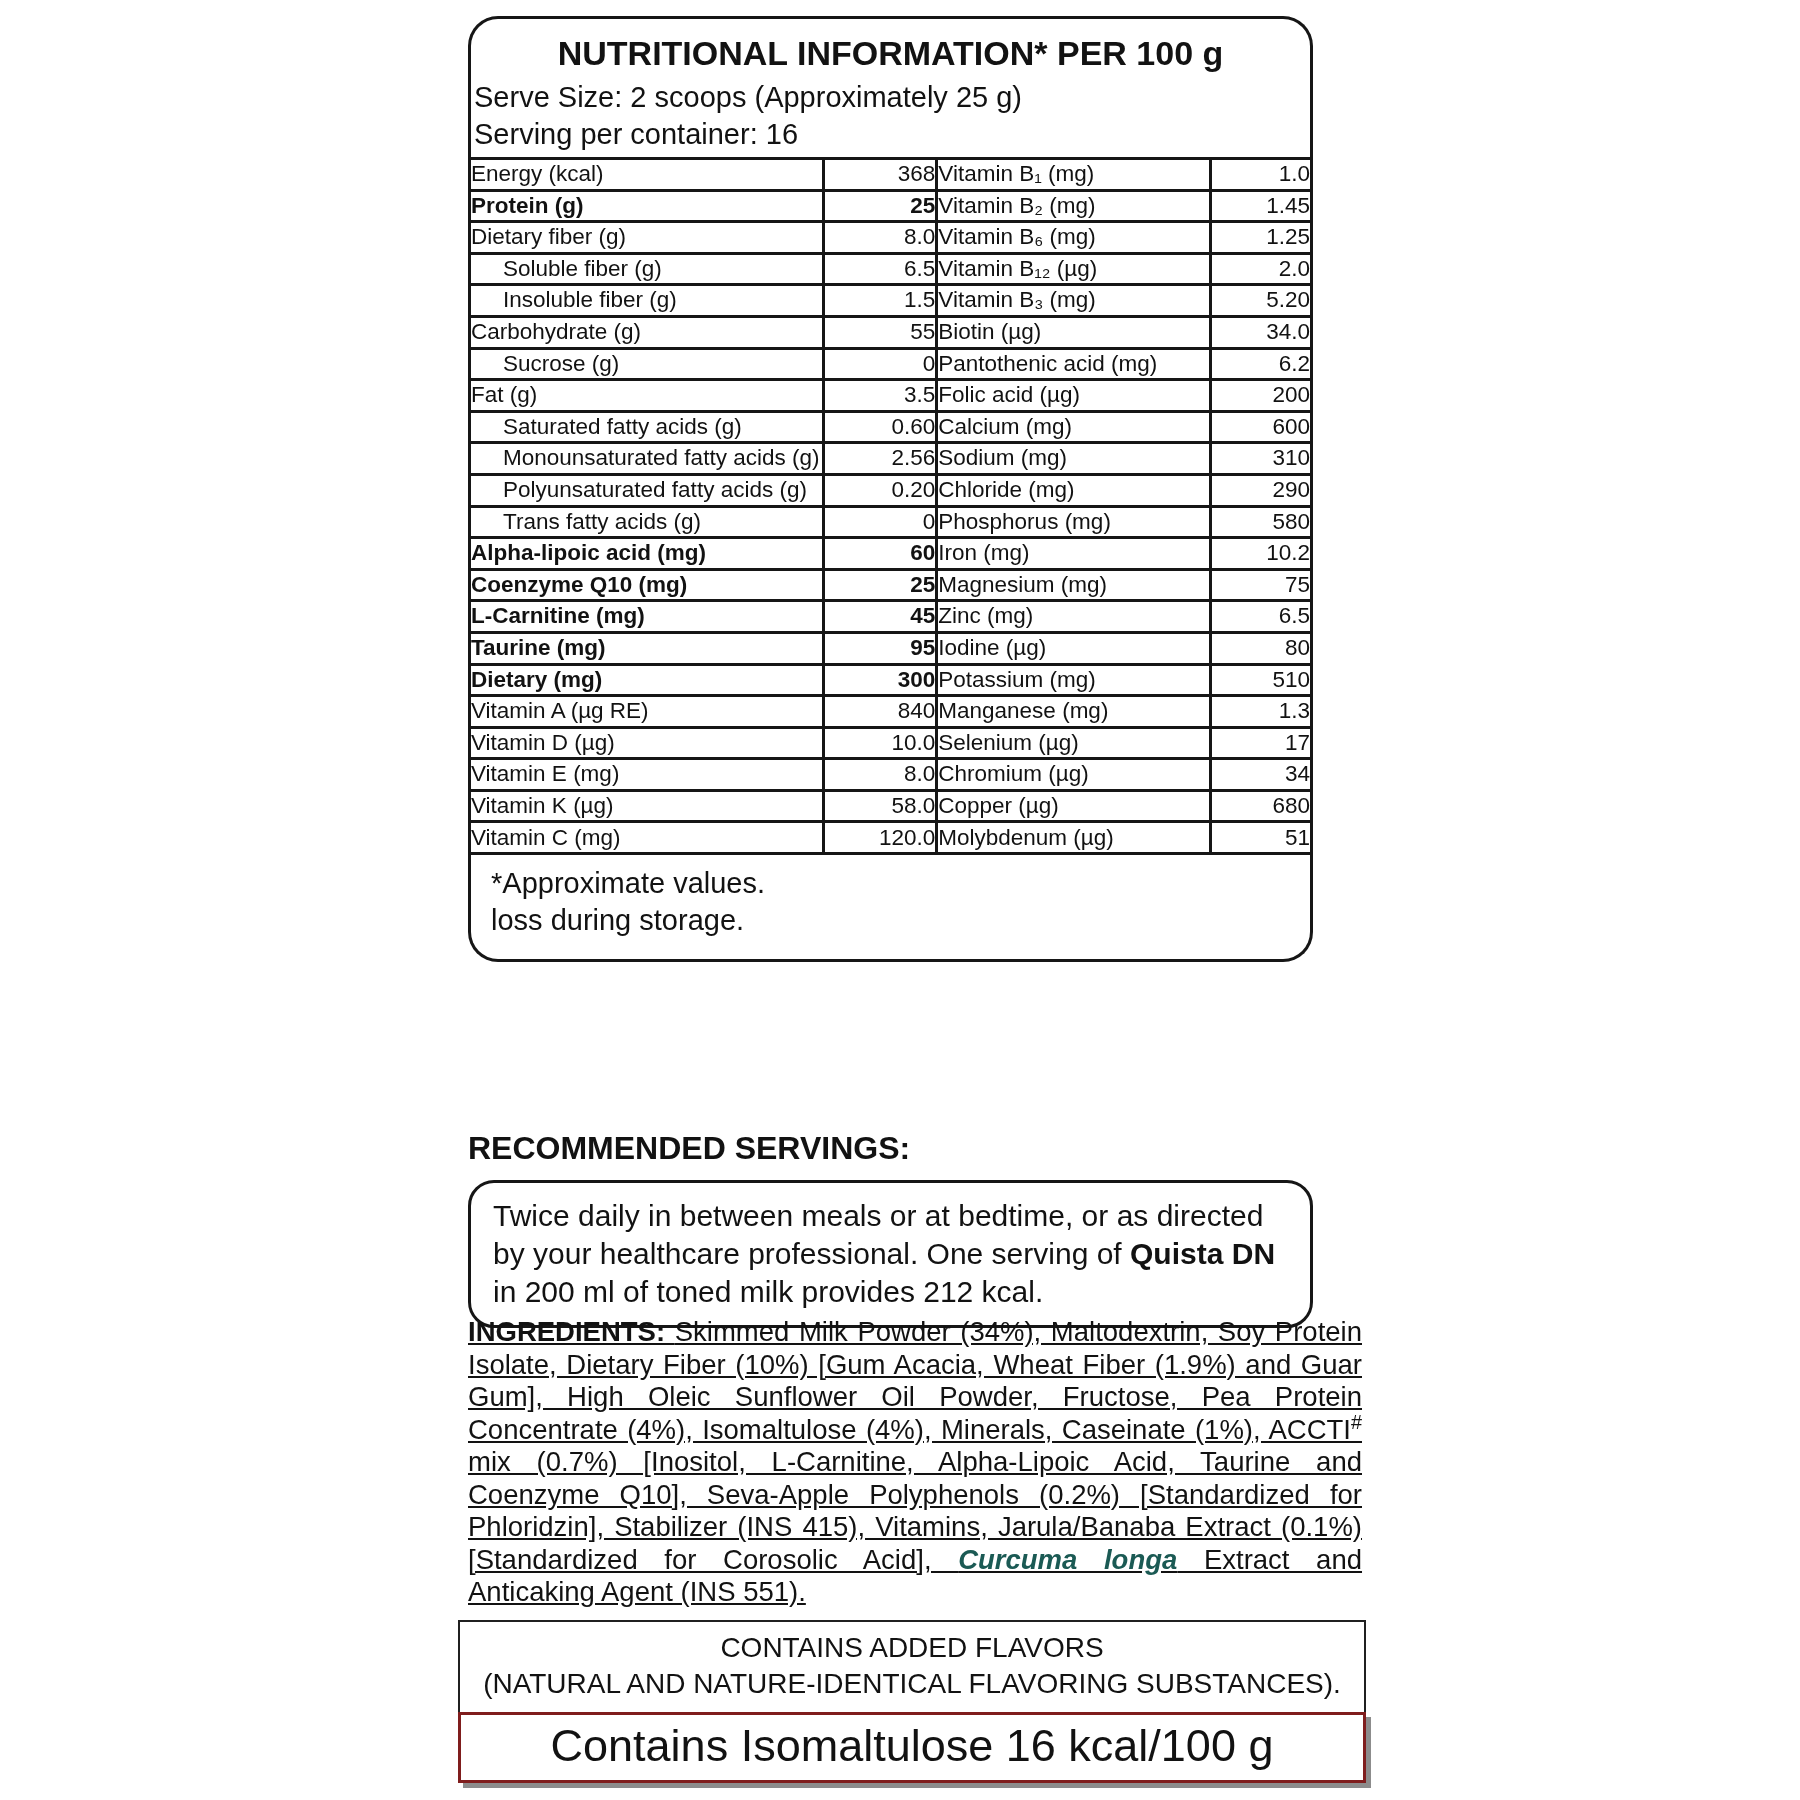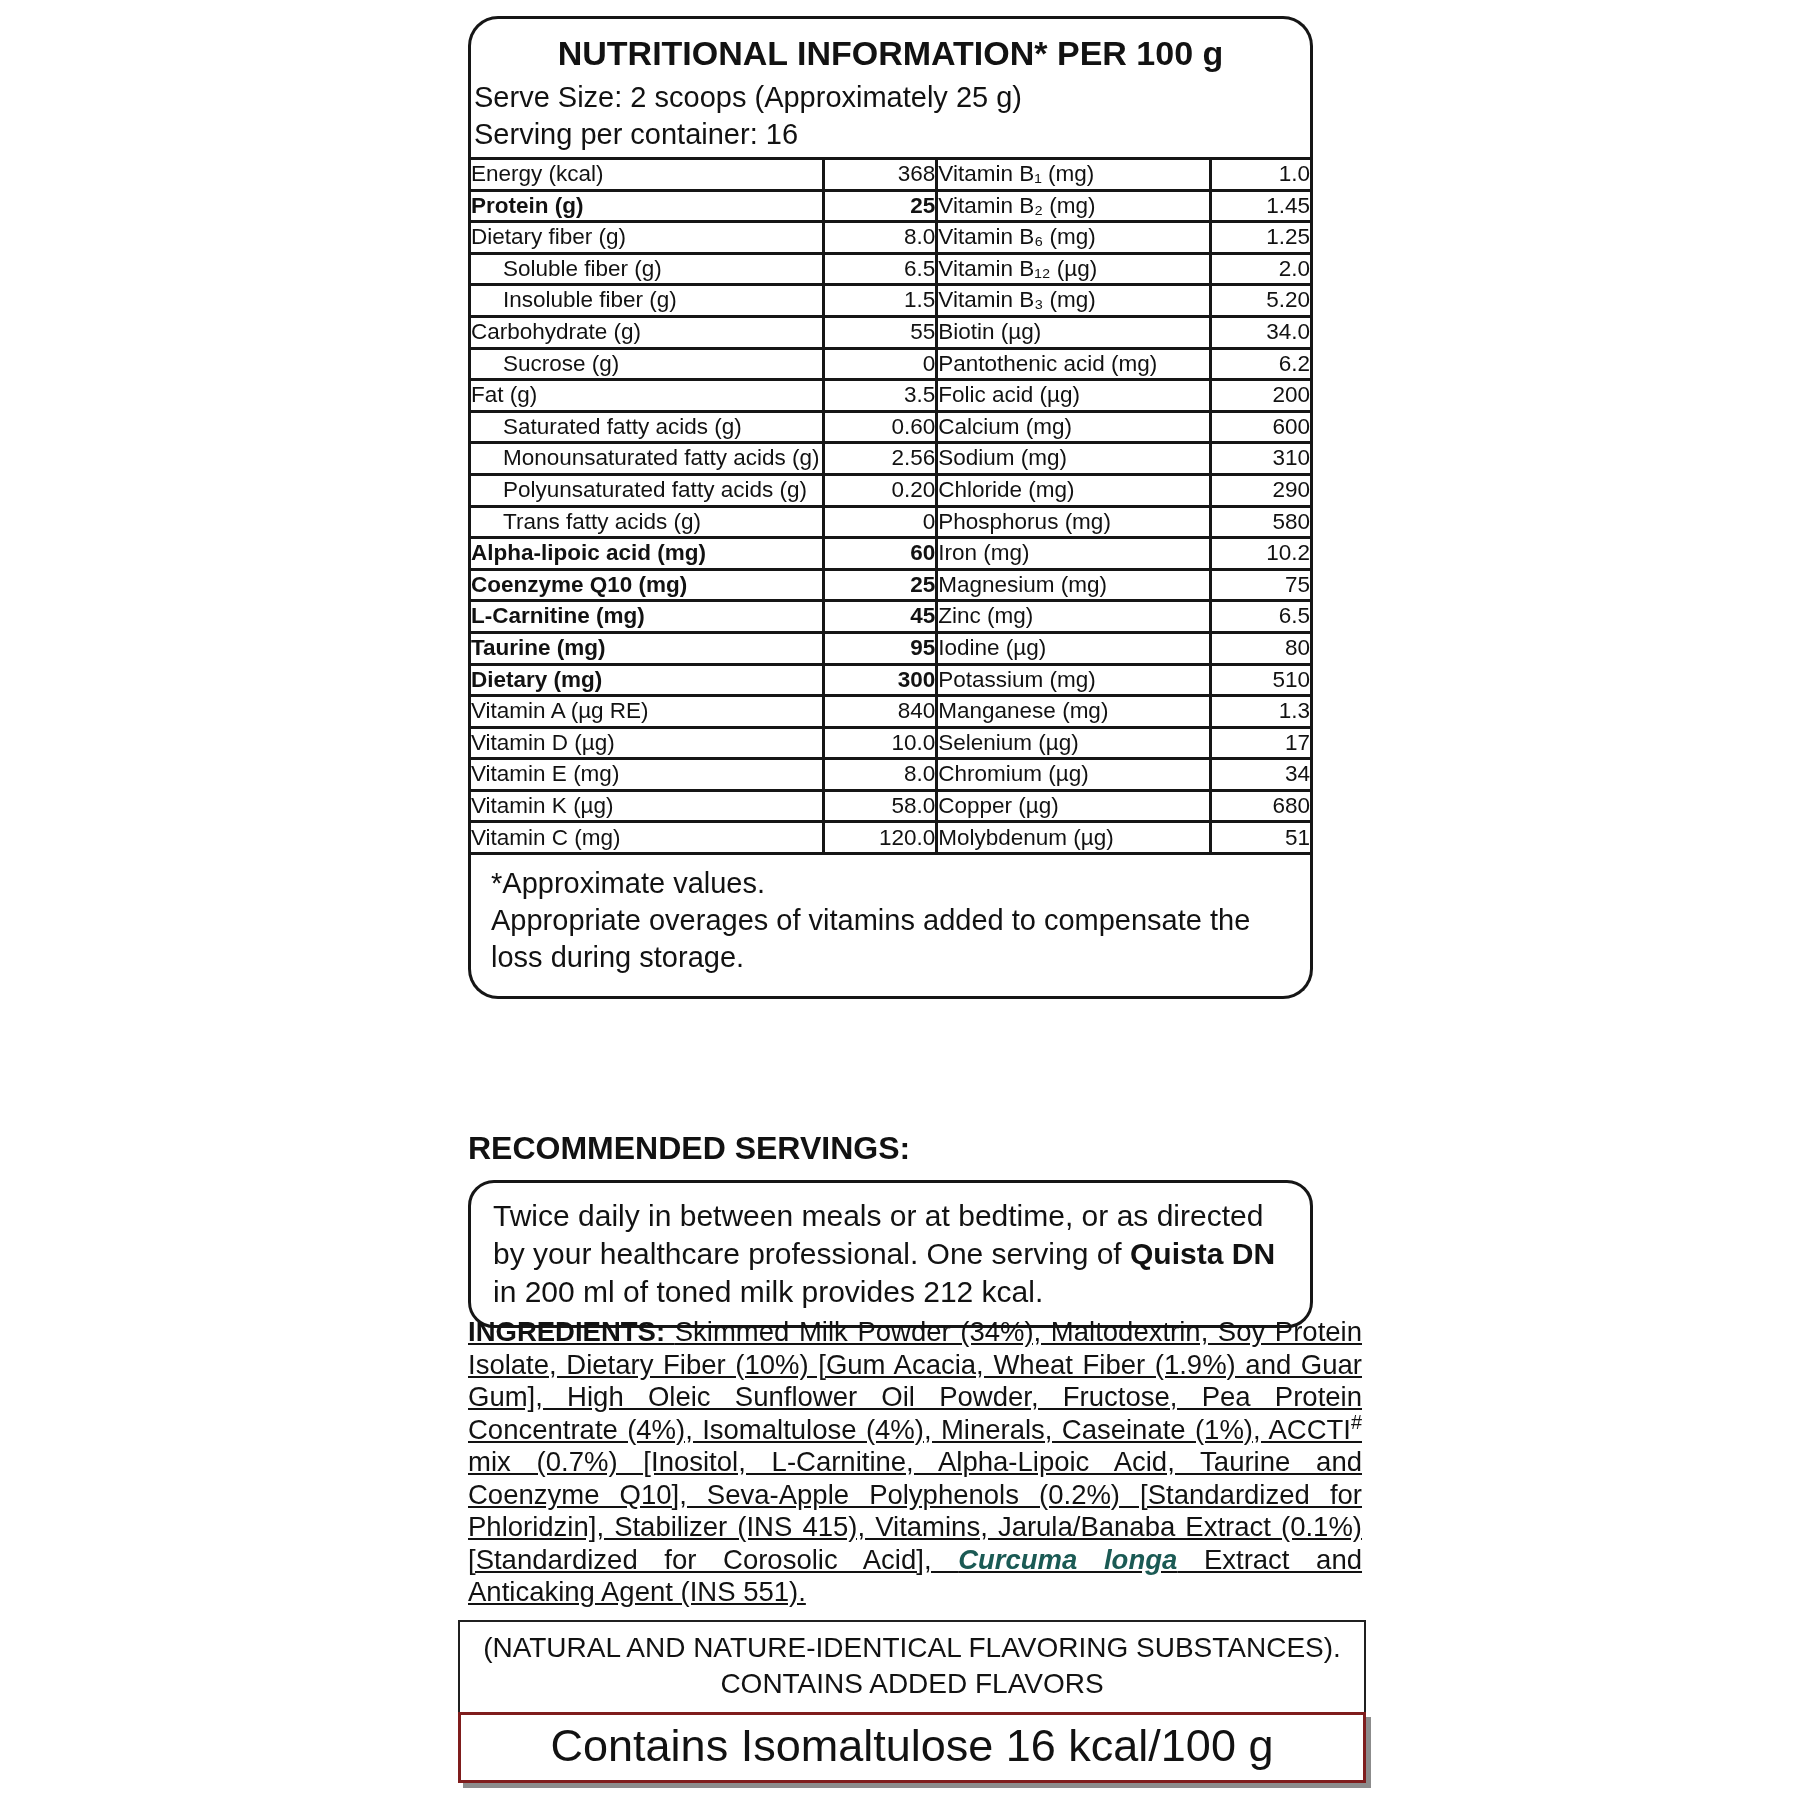--- a/index.html
+++ b/index.html
@@ -220,35 +220,34 @@
             <td class="lbl">Vitamin C (mg)</td>
             <td class="val">120.0</td>
             <td class="lbl">Molybdenum (µg)</td>
             <td class="val">51</td>
           </tr>
         </tbody>
     </table>
 
     <div class="nb-bottom" id="footnote-box">
         <div class="fn-line">*Approximate values.</div>
-        <div class="fn-line">Appropriate overages of vitamins added to compensate the</div>
         <div class="fn-line">loss during storage.</div>
       </div>
   </div>
 
   <div class="rec-heading">RECOMMENDED SERVINGS:</div>
 
   <div class="rec-box">
     <p id="rec-text"><span>Twice daily in between meals or at bedtime, or as directed by your healthcare professional. One serving of </span><span class="seg-bold">Quista DN</span><span> in 200 ml of toned milk provides 212 kcal.</span></p>
   </div>
 
   <p class="ingredients" id="ingredients-text"><span class="seg-bold">INGREDIENTS: </span><span>Skimmed Milk Powder (34%), Maltodextrin, Soy Protein Isolate, Dietary Fiber (10%) [Gum Acacia, Wheat Fiber (1.9%) and Guar Gum], High Oleic Sunflower Oil Powder, Fructose, Pea Protein Concentrate (4%), Isomaltulose (4%), Minerals, Caseinate (1%), ACCTI</span><span class="seg-sup">#</span><span> mix (0.7%) [Inositol, L-Carnitine, Alpha-Lipoic Acid, Taurine and Coenzyme Q10], Seva-Apple Polyphenols (0.2%) [Standardized for Phloridzin], Stabilizer (INS 415), Vitamins, Jarula/Banaba Extract (0.1%) [Standardized for Corosolic Acid], </span><span class="seg-botanical" style="color: rgb(27, 90, 84);">Curcuma longa</span><span> Extract and Anticaking Agent (INS 551).</span></p>
 
   <div class="flavors-box">
+    <div>CONTAINS ADDED FLAVORS</div>
     <div>(NATURAL AND NATURE-IDENTICAL FLAVORING SUBSTANCES).</div>
-    <div>CONTAINS ADDED FLAVORS</div>
   </div>
 
   <div class="iso-box">
     <span>Contains Isomaltulose 16 kcal/100 g</span>
   </div>
 
 </div>
 
 </body></html>

